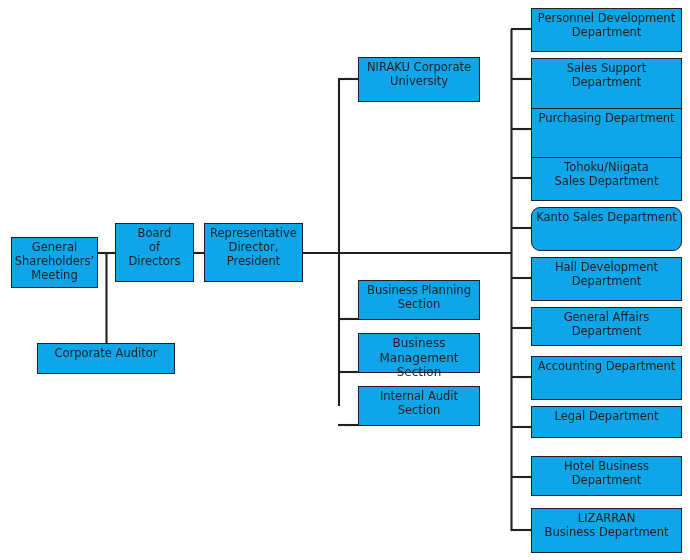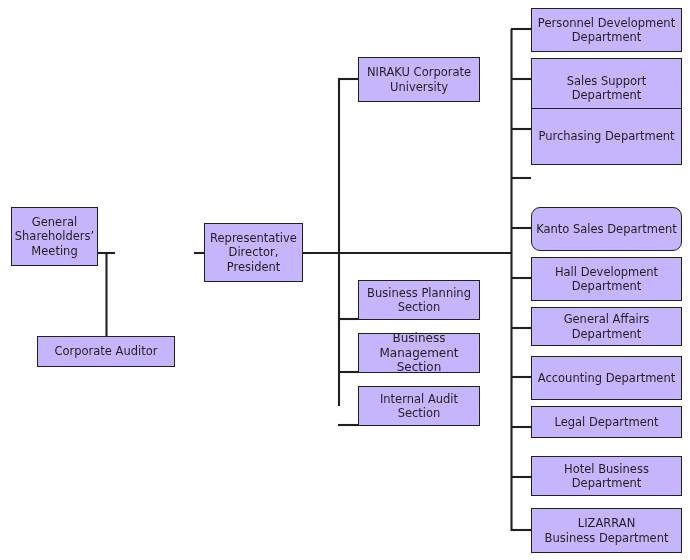--- a/index.html
+++ b/index.html
@@ -12,24 +12,24 @@
     width: 690px;
     height: 560px;
     background: #ffffff;
     font-family: "DejaVu Sans", "Liberation Sans", sans-serif;
     overflow: hidden;
   }
   .node {
     position: absolute;
     box-sizing: border-box;
     border: 1.6px solid #231f20;
-    background: #c4b5fd;
+    background: #0ea5e9;
     color: #231f20;
     display: flex;
-    align-items: center;
+    align-items: flex-start;
     justify-content: center;
     text-align: center;
     line-height: 1.22;
     font-size: 11.5px;
     padding: 2px 4px;
     z-index: 3;
   }
   .node-label {
     display: block;
     white-space: pre-line;
@@ -77,34 +77,39 @@
     <line x1="511" y1="178" x2="531" y2="178"></line>
     <line x1="511" y1="228" x2="531" y2="228"></line>
     <line x1="511" y1="278" x2="531" y2="278"></line>
     <line x1="511" y1="328" x2="531" y2="328"></line>
     <line x1="511" y1="377" x2="531" y2="377"></line>
     <line x1="511" y1="427" x2="531" y2="427"></line>
     <line x1="511" y1="477" x2="531" y2="477"></line>
     <line x1="511" y1="530" x2="531" y2="530"></line>
   </svg>
 
-  <div class="node" style="left:11px; top:207px; width:87px; height:59px;">
+  <div class="node" style="left:11px; top:237px; width:87px; height:51px;">
     <span class="node-label">General
 Shareholders’
 Meeting</span>
   </div>
 
+  <div class="node" style="left:115px; top:223px; width:79px; height:59px;">
+    <span class="node-label">Board
+of
+Directors</span>
+  </div>
 
   <div class="node" style="left:204px; top:223px; width:99px; height:59px;">
     <span class="node-label">Representative
 Director,
 President</span>
   </div>
 
-  <div class="node" style="left:37px; top:336px; width:138px; height:31px;">
+  <div class="node" style="left:37px; top:343px; width:138px; height:31px;">
     <span class="node-label">Corporate Auditor</span>
   </div>
 
   <div class="node" style="left:358px; top:57px; width:122px; height:45px;">
     <span class="node-label">NIRAKU Corporate
 University</span>
   </div>
 
   <div class="node" style="left:358px; top:280px; width:122px; height:40px;">
     <span class="node-label">Business Planning
@@ -128,20 +133,24 @@
 
   <div class="node" style="left:531px; top:58px; width:151px; height:60px;">
     <span class="node-label">Sales Support
 Department</span>
   </div>
 
   <div class="node" style="left:531px; top:108px; width:151px; height:57px;">
     <span class="node-label">Purchasing Department</span>
   </div>
 
+  <div class="node" style="left:531px; top:157px; width:151px; height:44px;">
+    <span class="node-label">Tohoku/Niigata
+Sales Department</span>
+  </div>
 
   <div class="node" style="left:531px; top:207px; width:151px; height:44px;border-radius:9px;">
     <span class="node-label">Kanto Sales Department</span>
   </div>
 
   <div class="node" style="left:531px; top:257px; width:151px; height:44px;">
     <span class="node-label">Hall Development
 Department</span>
   </div>
 

